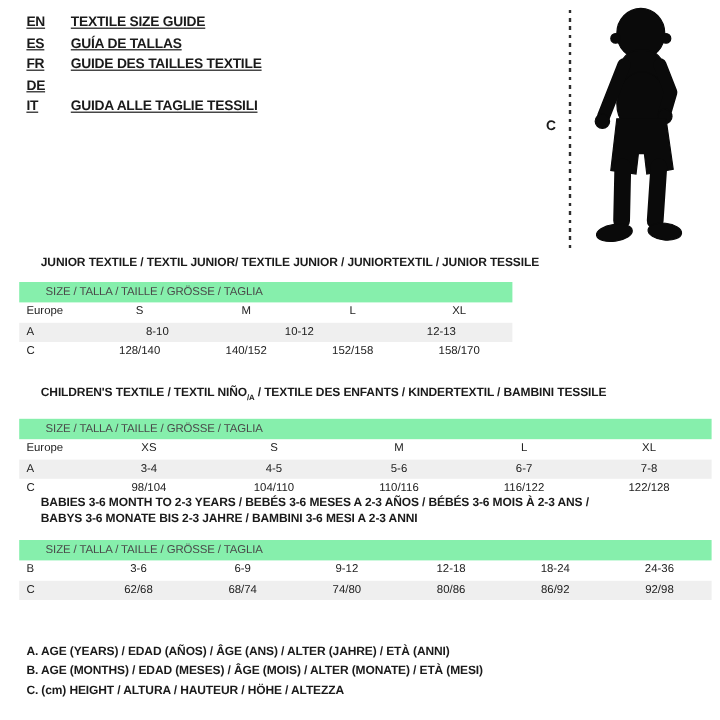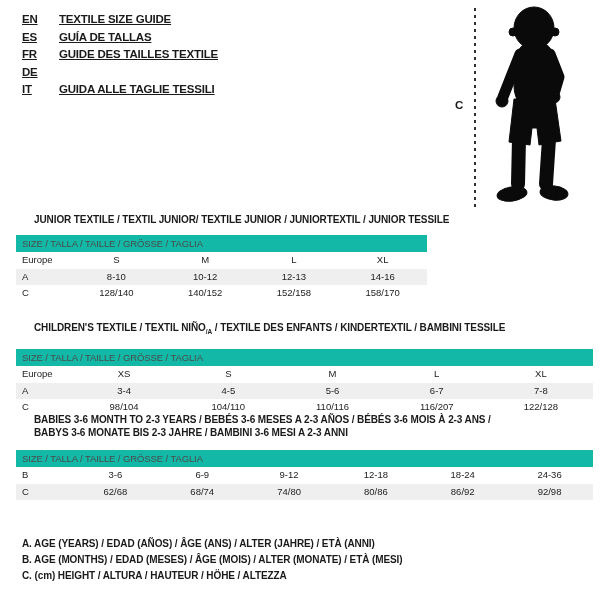--- a/index.html
+++ b/index.html
@@ -27,22 +27,22 @@
   .section{position:absolute;left:16px;}
   .sec-junior{top:213px;width:411px;}
   .sec-children{top:321px;width:577px;}
   .sec-babies{top:413px;width:577px;}
   .section-title{
     margin-left:18px;font-weight:bold;font-size:10px;letter-spacing:-0.1px;
     line-height:13px;white-space:nowrap;
   }
   .sub{font-size:6.5px;vertical-align:sub;}
   .size-bar{
-    background:#14b8a6;color:#4a4a4a;font-size:9.5px;letter-spacing:-0.1px;
-    height:17px;line-height:17px;padding-left:6px;box-sizing:border-box;
+    background:#86efac;color:#4a4a4a;font-size:9.5px;letter-spacing:-0.1px;
+    height:17px;line-height:17px;padding-left:22px;box-sizing:border-box;
   }
   .sec-junior .size-bar{margin-top:9px;}
   .sec-children .size-bar{margin-top:11px;}
   .sec-babies .size-bar{margin-top:11px;}
   .size-table{width:100%;}
   .trow{display:flex;height:16.5px;line-height:16.5px;font-size:9.5px;color:#222;}
   .trow.shade{background:#efefef;}
   .tlabel{flex:0 0 56px;padding-left:6px;box-sizing:border-box;}
   .tcell{flex:1;text-align:center;}
 
@@ -108,21 +108,20 @@
         <span class="tcell">S</span>
         <span class="tcell">M</span>
         <span class="tcell">L</span>
         <span class="tcell">XL</span>
       </div>
       <div class="trow shade">
         <span class="tlabel">A</span>
         <span class="tcell">8-10</span>
         <span class="tcell">10-12</span>
         <span class="tcell">12-13</span>
-        <span class="tcell">14-16</span>
       </div>
       <div class="trow">
         <span class="tlabel">C</span>
         <span class="tcell">128/140</span>
         <span class="tcell">140/152</span>
         <span class="tcell">152/158</span>
         <span class="tcell">158/170</span>
       </div>
     </div>
 </div>
@@ -147,21 +146,21 @@
         <span class="tcell">4-5</span>
         <span class="tcell">5-6</span>
         <span class="tcell">6-7</span>
         <span class="tcell">7-8</span>
       </div>
       <div class="trow">
         <span class="tlabel">C</span>
         <span class="tcell">98/104</span>
         <span class="tcell">104/110</span>
         <span class="tcell">110/116</span>
-        <span class="tcell">116/207</span>
+        <span class="tcell">116/122</span>
         <span class="tcell">122/128</span>
       </div>
     </div>
 </div>
 
 <div class="section sec-babies">
   <div class="section-title">
       <div><span>BABIES 3-6 MONTH TO 2-3 YEARS / BEBÉS 3-6 MESES A 2-3 AÑOS / BÉBÉS 3-6 MOIS À 2-3 ANS /</span></div>
       <div><span>BABYS 3-6 MONATE BIS 2-3 JAHRE / BAMBINI 3-6 MESI A 2-3 ANNI</span></div>
     </div>

